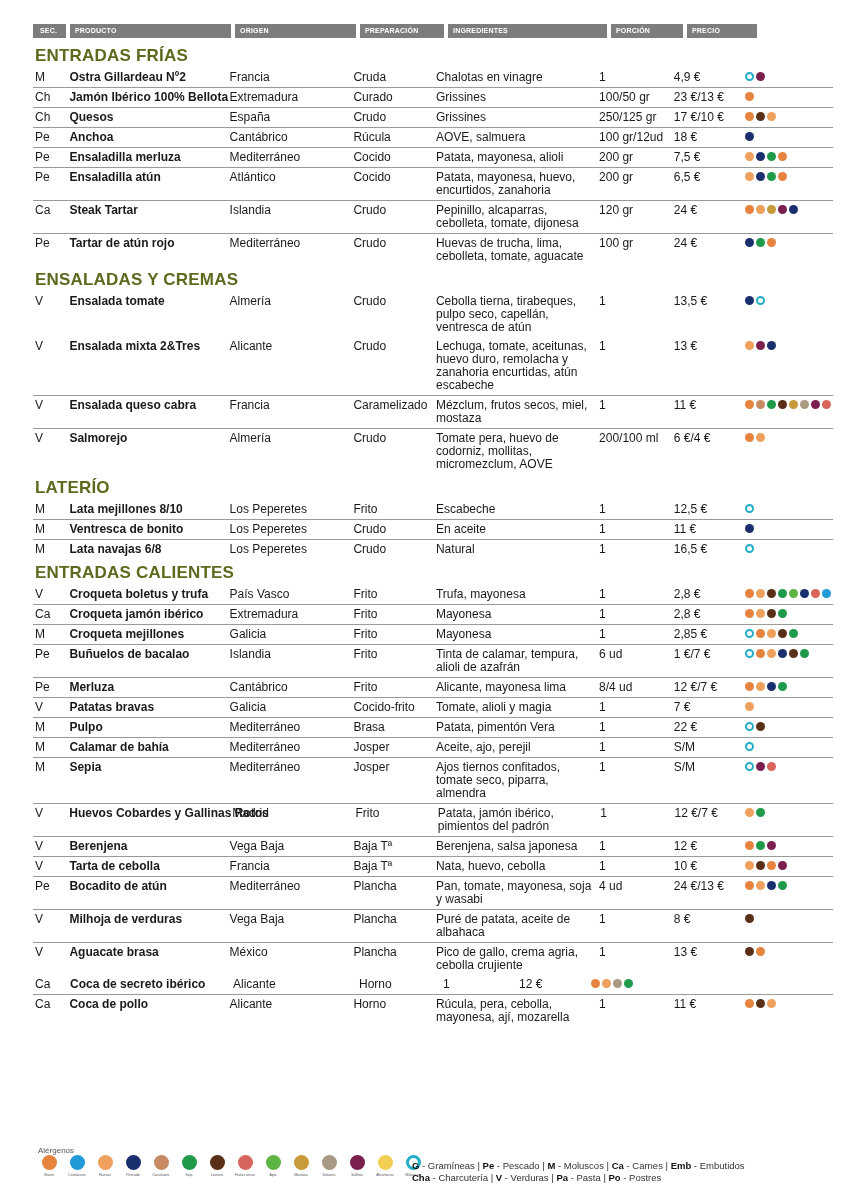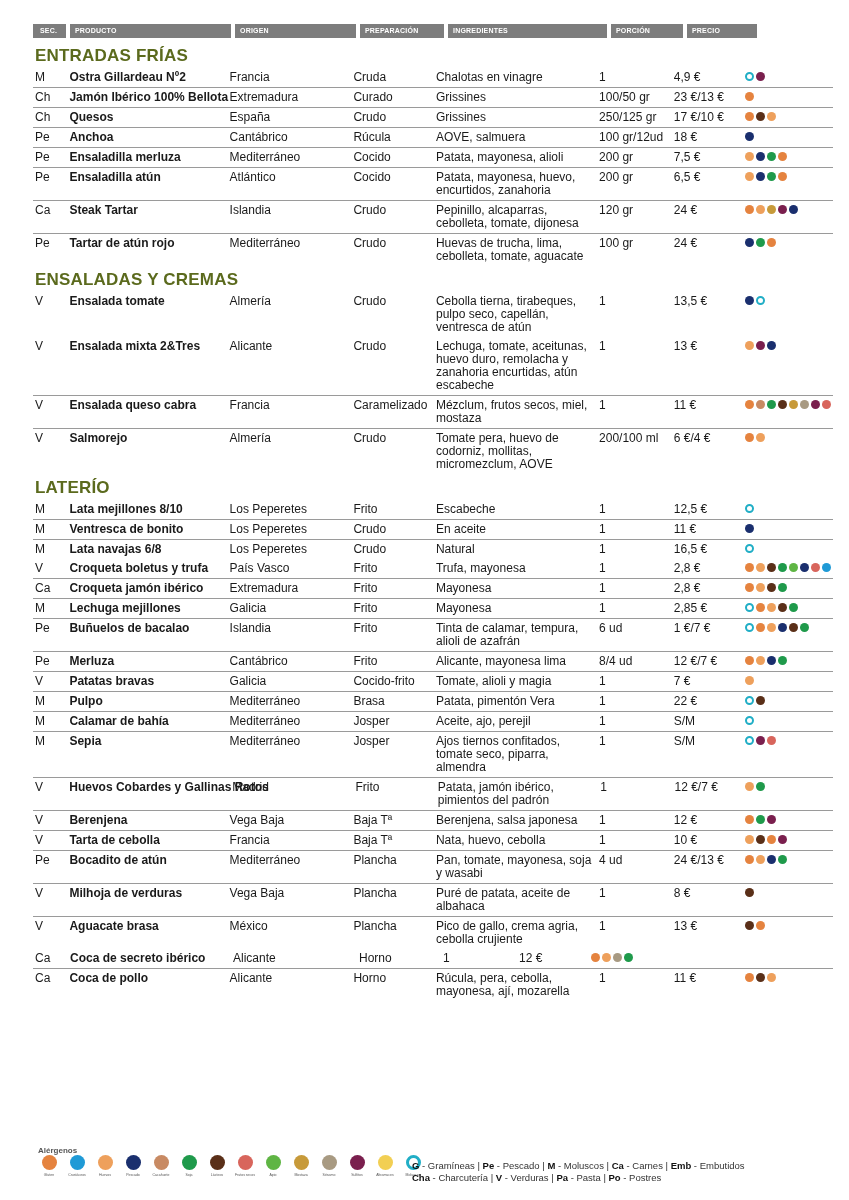--- a/index.html
+++ b/index.html
@@ -29,21 +29,21 @@
   .c-prep { width: 84px; white-space: nowrap; }
   .c-ing { width: 166px; }
   .c-por { width: 76px; white-space: nowrap; }
   .c-pre { width: 72px; white-space: nowrap; }
   .c-all { width: 90px; display: flex; flex-wrap: wrap; gap: 2px; padding-top: 1px; }
 
   .al { width: 9px; height: 9px; border-radius: 50%; display: inline-block; }
   .al.moluscos { background: #fff; border: 2px solid #21aec6; }
 
   .footer { position: absolute; left: 38px; top: 1146px; }
-  .footer .label { font-size: 8px; color: #555; margin-bottom: 0; font-weight: bold; }
+  .footer .label { font-size: 8px; color: #555; margin-bottom: 0; }
   .legend-icons { display: flex; gap: 6px; }
   .legend-item { display: flex; flex-direction: column; align-items: center; width: 22px; }
   .legend-item .al { width: 15px; height: 15px; }
   .legend-item .al.moluscos { border-width: 3px; }
   .legend-item .lbl { font-size: 3.5px; color: #555; margin-top: 3px; white-space: nowrap; }
 
   .codes { position: absolute; left: 412px; top: 1160px; font-size: 9.5px; color: #333; line-height: 12px; }
   .codes b { color: #111; }
 </style>
 </head>
@@ -262,20 +262,21 @@
         <div class="c-prod">Lata navajas 6/8</div>
         <div class="c-orig">Los Peperetes</div>
         <div class="c-prep">Crudo</div>
         <div class="c-ing">Natural</div>
         <div class="c-por">1</div>
         <div class="c-pre">16,5 €</div>
         <div class="c-all">
           <span class="al moluscos"></span>
         </div>
       </div>
+      <div class="section-title">ENTRADAS CALIENTES</div>
       <div class="row line">
         <div class="c-sec">V</div>
         <div class="c-prod">Croqueta boletus y trufa</div>
         <div class="c-orig">País Vasco</div>
         <div class="c-prep">Frito</div>
         <div class="c-ing">Trufa, mayonesa</div>
         <div class="c-por">1</div>
         <div class="c-pre">2,8 €</div>
         <div class="c-all">
           <span class="al gluten" style="background: rgb(229, 131, 63);"></span>
@@ -298,21 +299,21 @@
         <div class="c-pre">2,8 €</div>
         <div class="c-all">
           <span class="al gluten" style="background: rgb(229, 131, 63);"></span>
           <span class="al huevos" style="background: rgb(238, 160, 92);"></span>
           <span class="al lacteos" style="background: rgb(90, 47, 24);"></span>
           <span class="al soja" style="background: rgb(31, 154, 75);"></span>
         </div>
       </div>
       <div class="row line">
         <div class="c-sec">M</div>
-        <div class="c-prod">Lechuga mejillones</div>
+        <div class="c-prod">Croqueta mejillones</div>
         <div class="c-orig">Galicia</div>
         <div class="c-prep">Frito</div>
         <div class="c-ing">Mayonesa</div>
         <div class="c-por">1</div>
         <div class="c-pre">2,85 €</div>
         <div class="c-all">
           <span class="al moluscos"></span>
           <span class="al gluten" style="background: rgb(229, 131, 63);"></span>
           <span class="al huevos" style="background: rgb(238, 160, 92);"></span>
           <span class="al lacteos" style="background: rgb(90, 47, 24);"></span>

